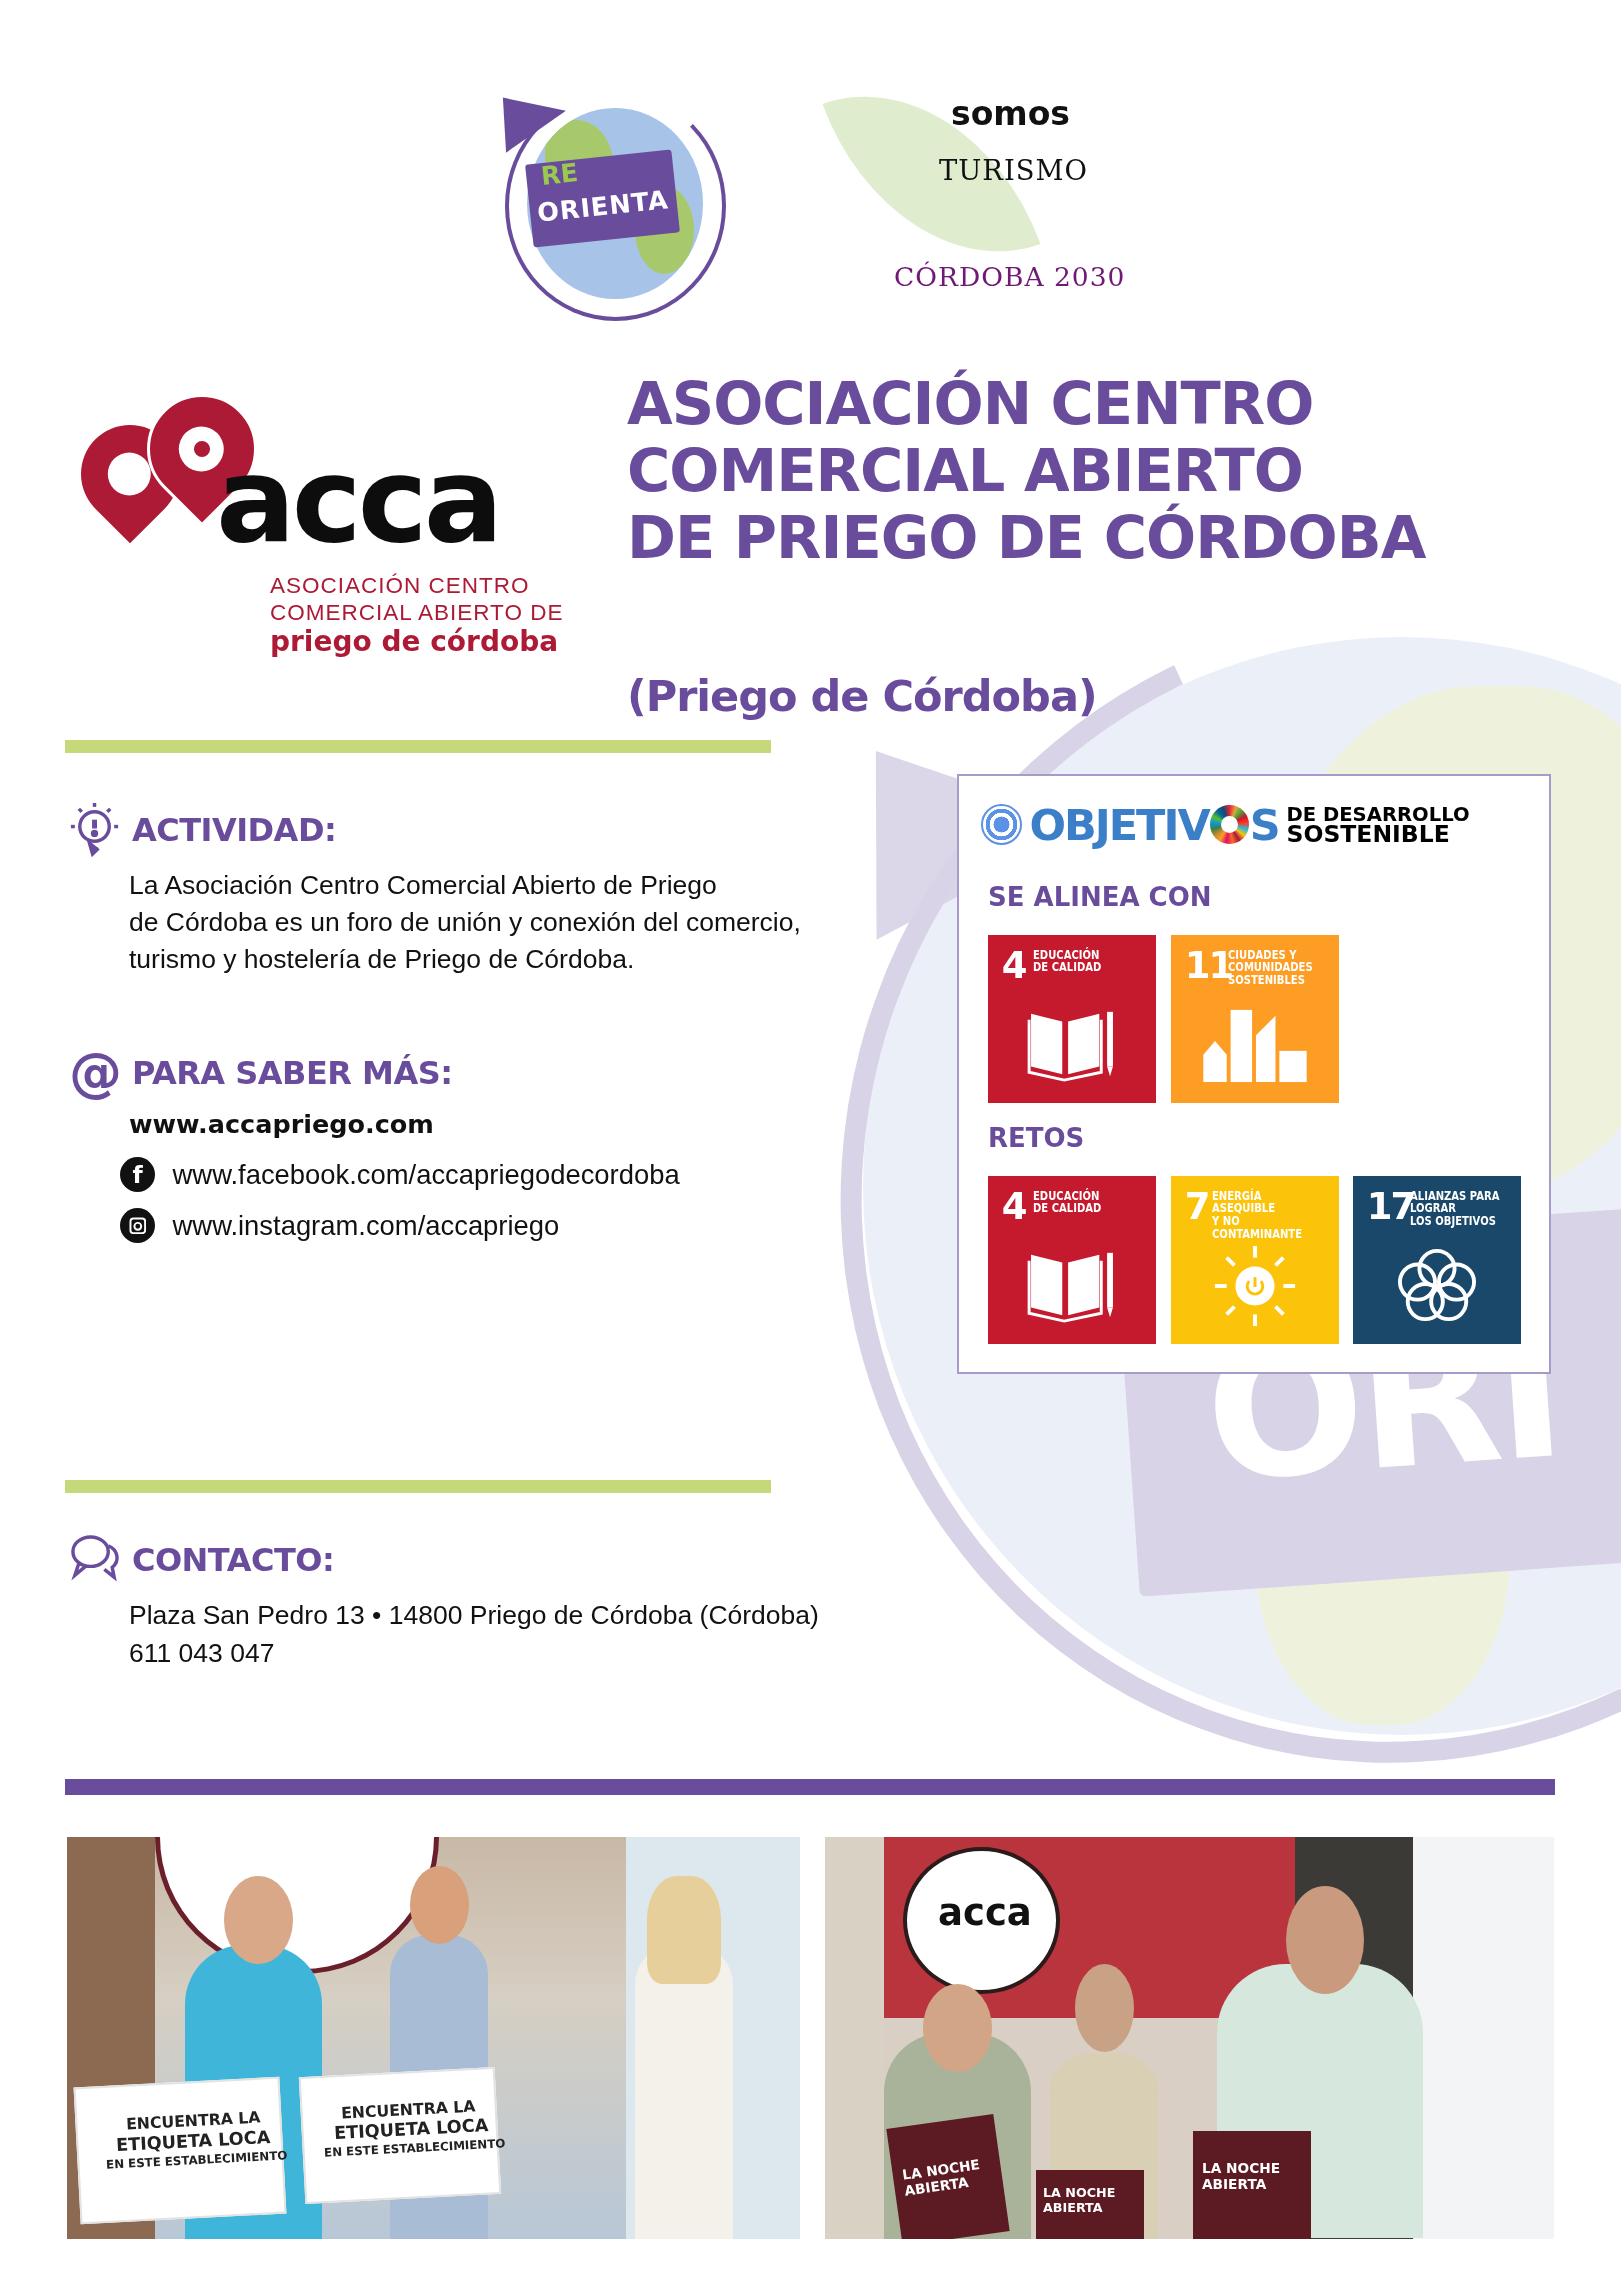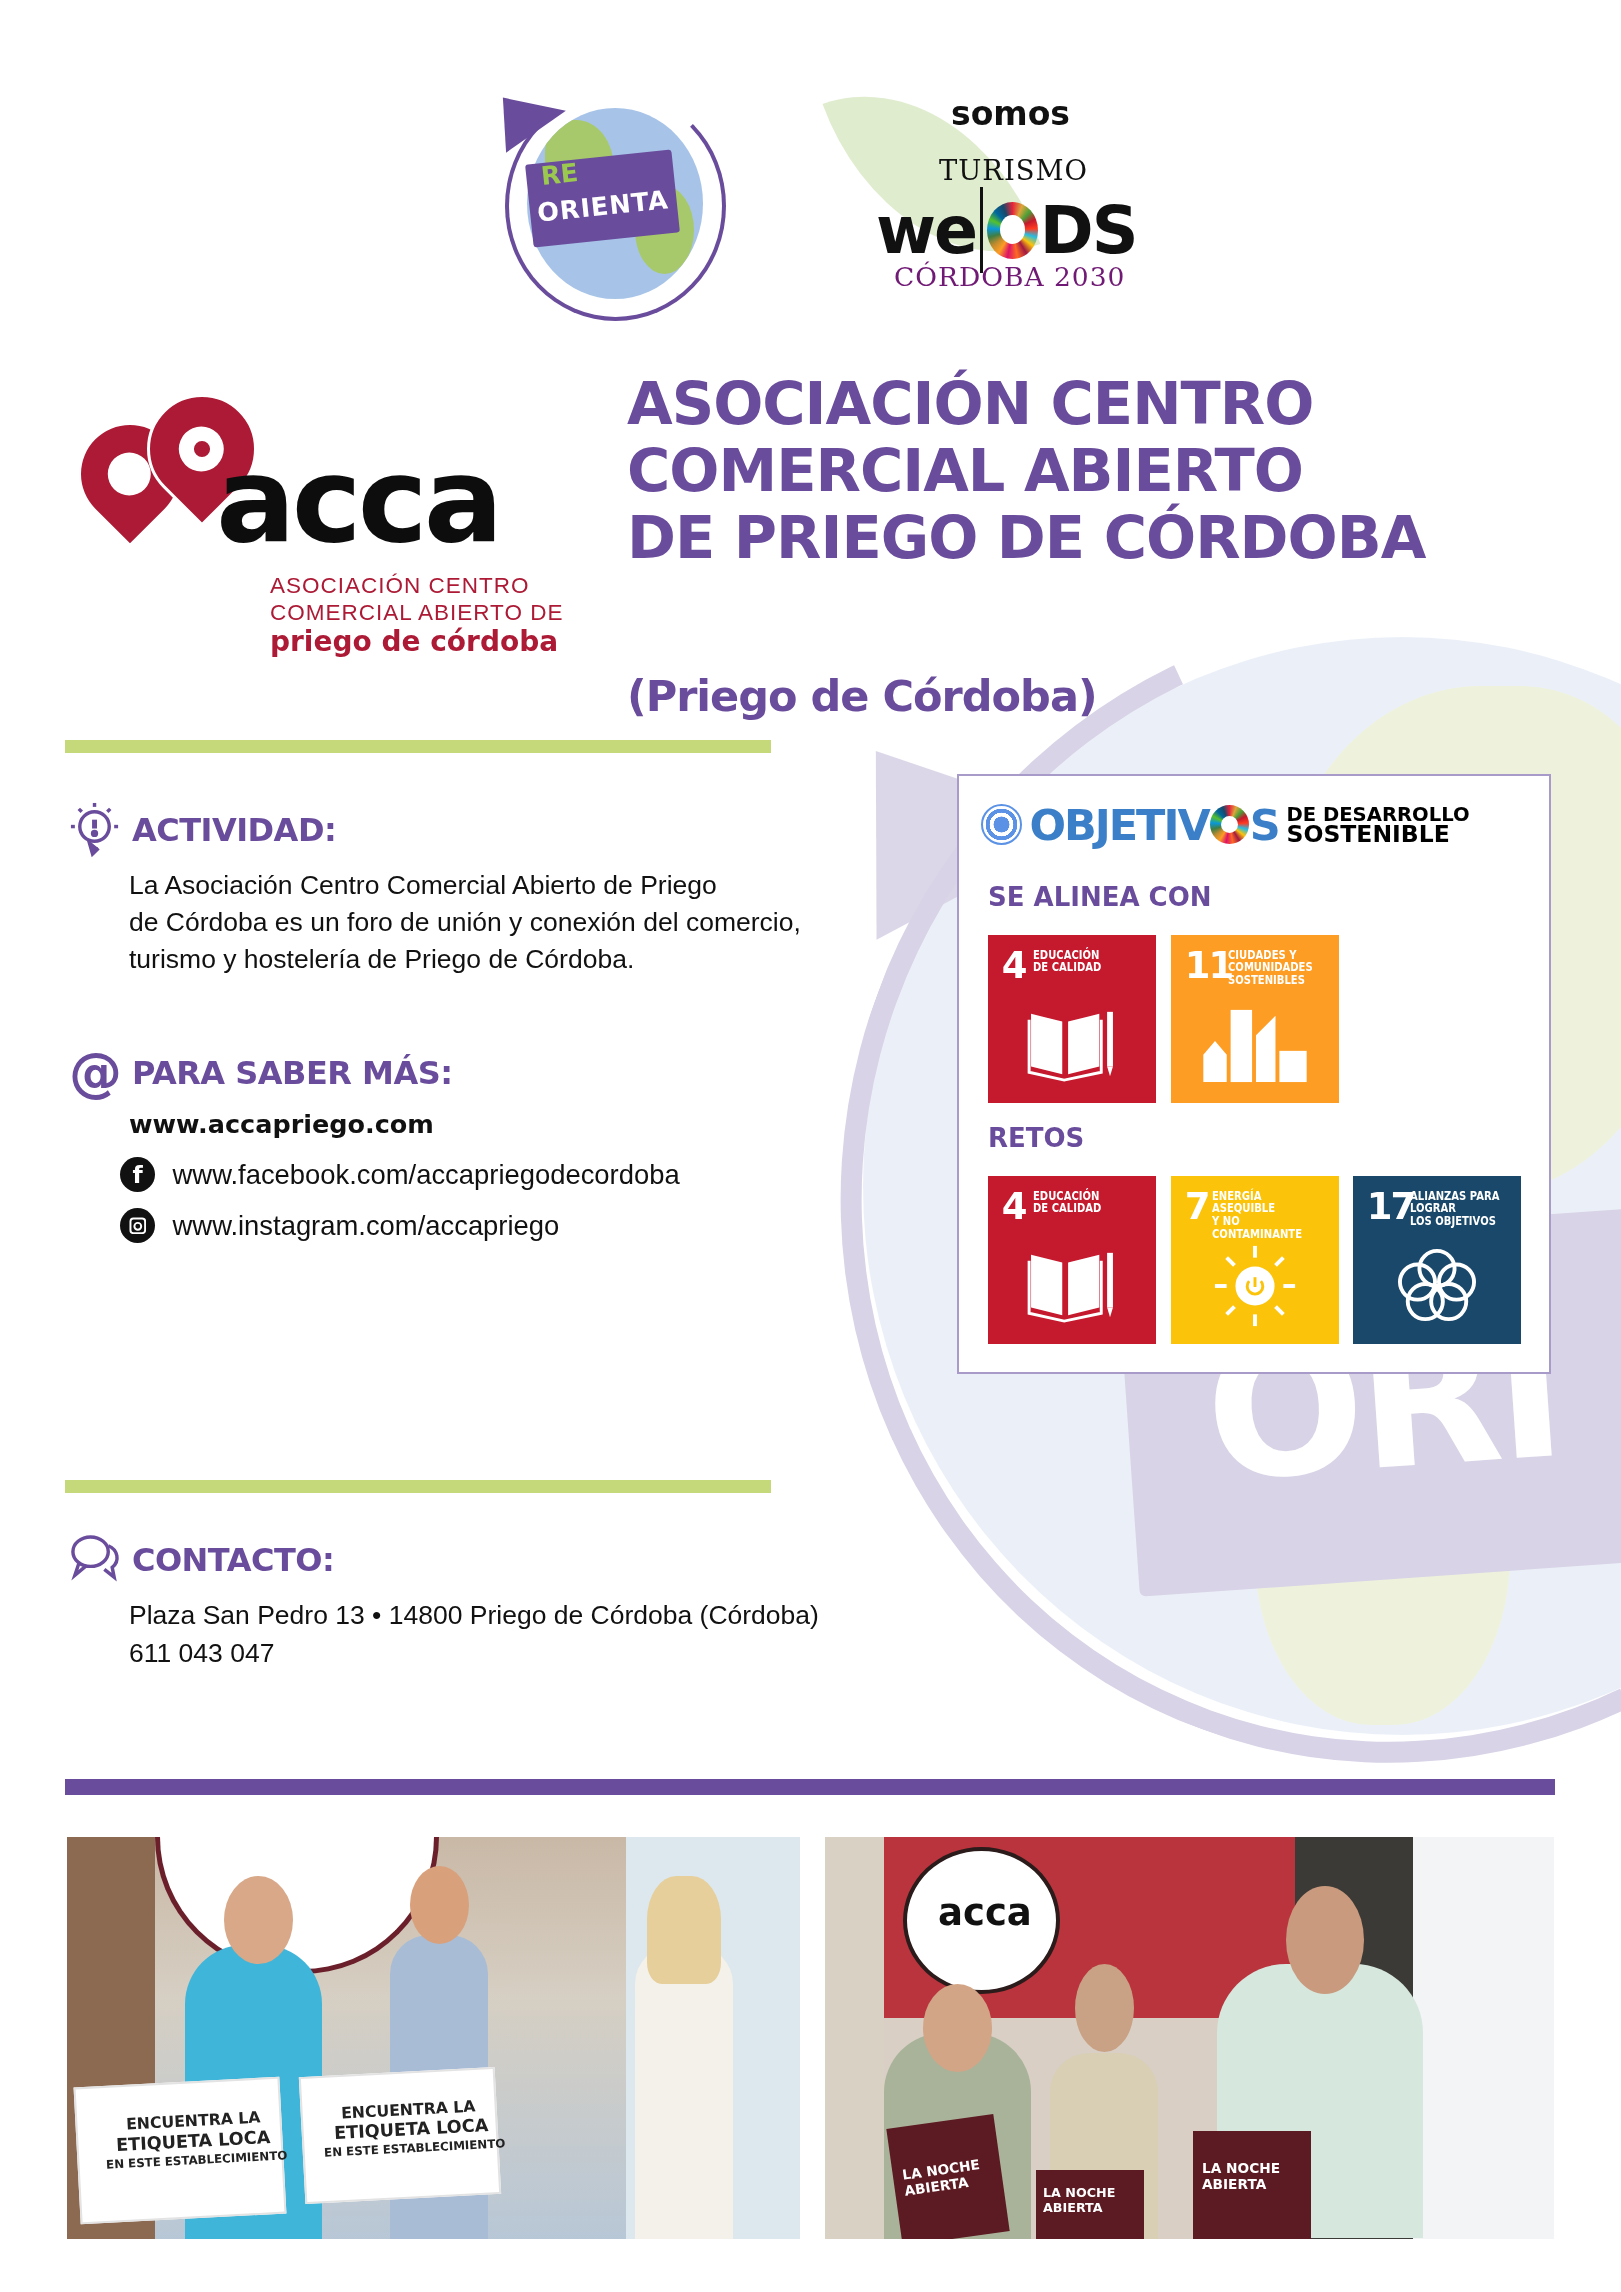--- a/index.html
+++ b/index.html
@@ -109,26 +109,20 @@
   <div class="ro-plane"></div>
   <div class="ro-label"></div>
   <div class="ro-re">RE</div>
   <div class="ro-orienta">ORIENTA</div>
 </div>
 
 <div class="weods">
   <div class="leaf"></div>
   <div class="somos">somos</div>
   <div class="turismo-small">TURISMO</div>
-  <div class="weods-main">
-    <span class="we">we</span>
-    <span class="bar"></span>
-    <span class="sdg-wheel"></span>
-    <span class="ds">DS</span>
-  </div>
   <div class="cordoba2030">CÓRDOBA 2030</div>
 </div>
 
 <div class="acca-logo">
   <div class="pin1">
       <div class="hole"></div>
     </div>
   <div class="pin2">
       <div class="hole"></div>
       <div class="dot"></div>

